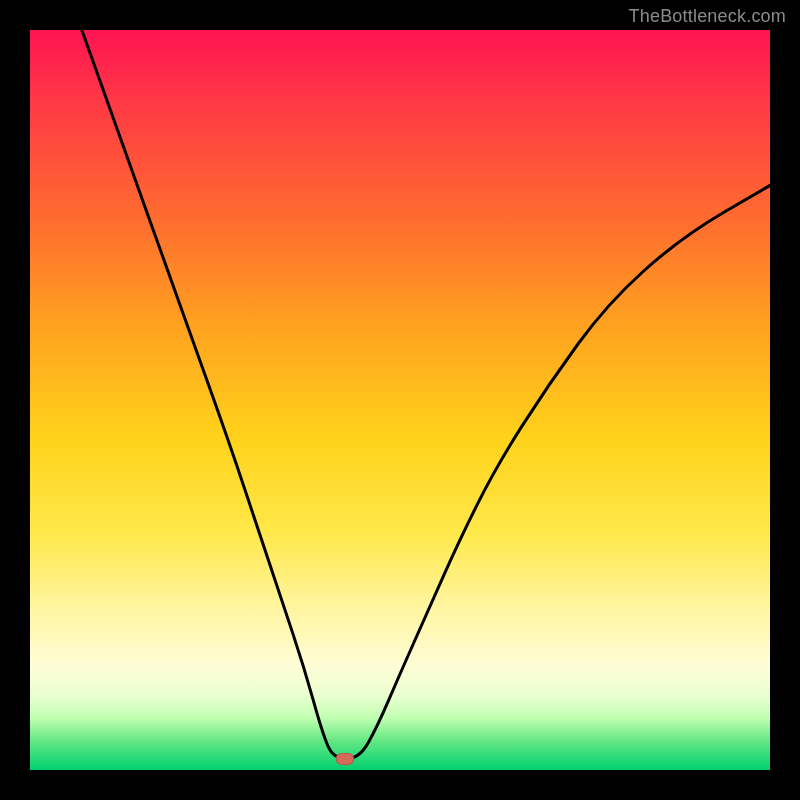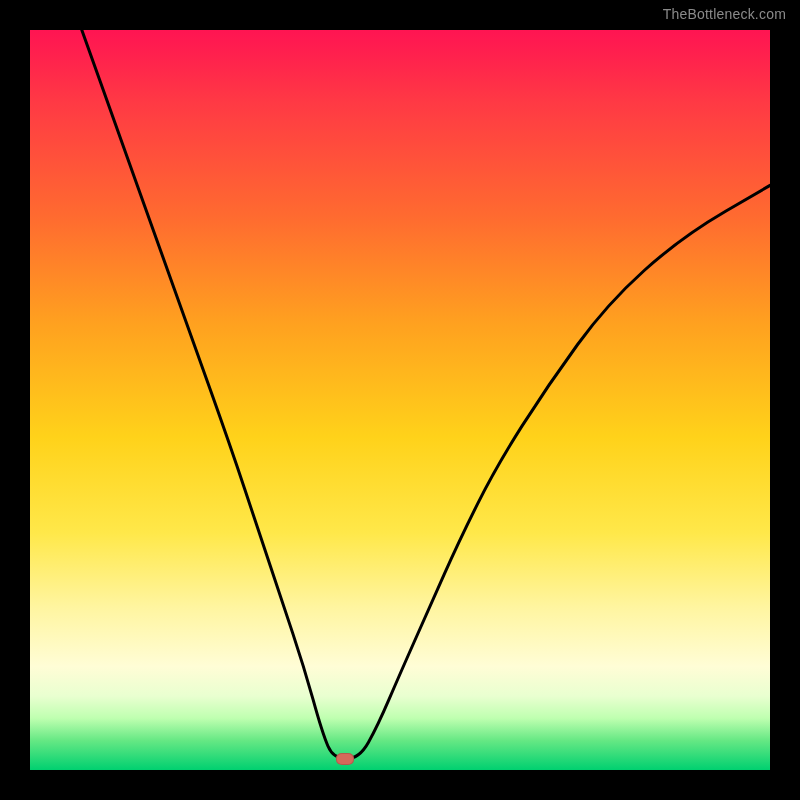--- a/index.html
+++ b/index.html
@@ -55,21 +55,21 @@
     background: #d46a5a;
     border-radius: 6px / 5px;
     box-shadow: 0 0 0 1px rgba(0,0,0,0.15) inset;
     transform: translate(-50%, -50%);
   }
   .attribution {
     position: absolute;
     top: 6px;
     right: 14px;
     color: #8a8a8a;
-    font-size: 14px;
+    font-size: 18px;
     letter-spacing: 0.2px;
     user-select: none;
   }
 </style>
 </head>
 <body>
 
 <div class="frame">
   <div class="plot">
     <svg class="curve" viewBox="0 0 740 740" preserveAspectRatio="none">

